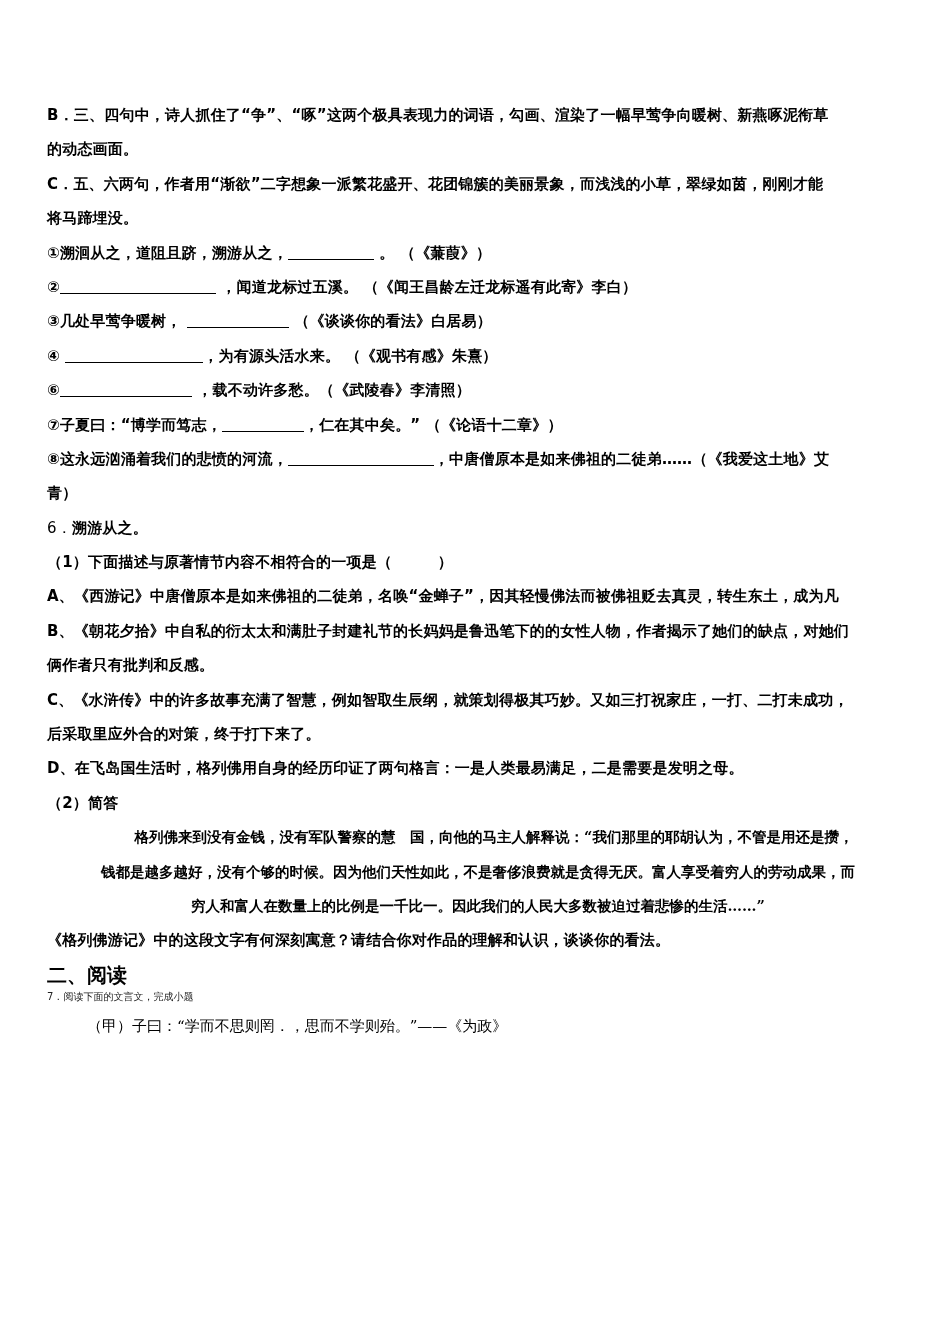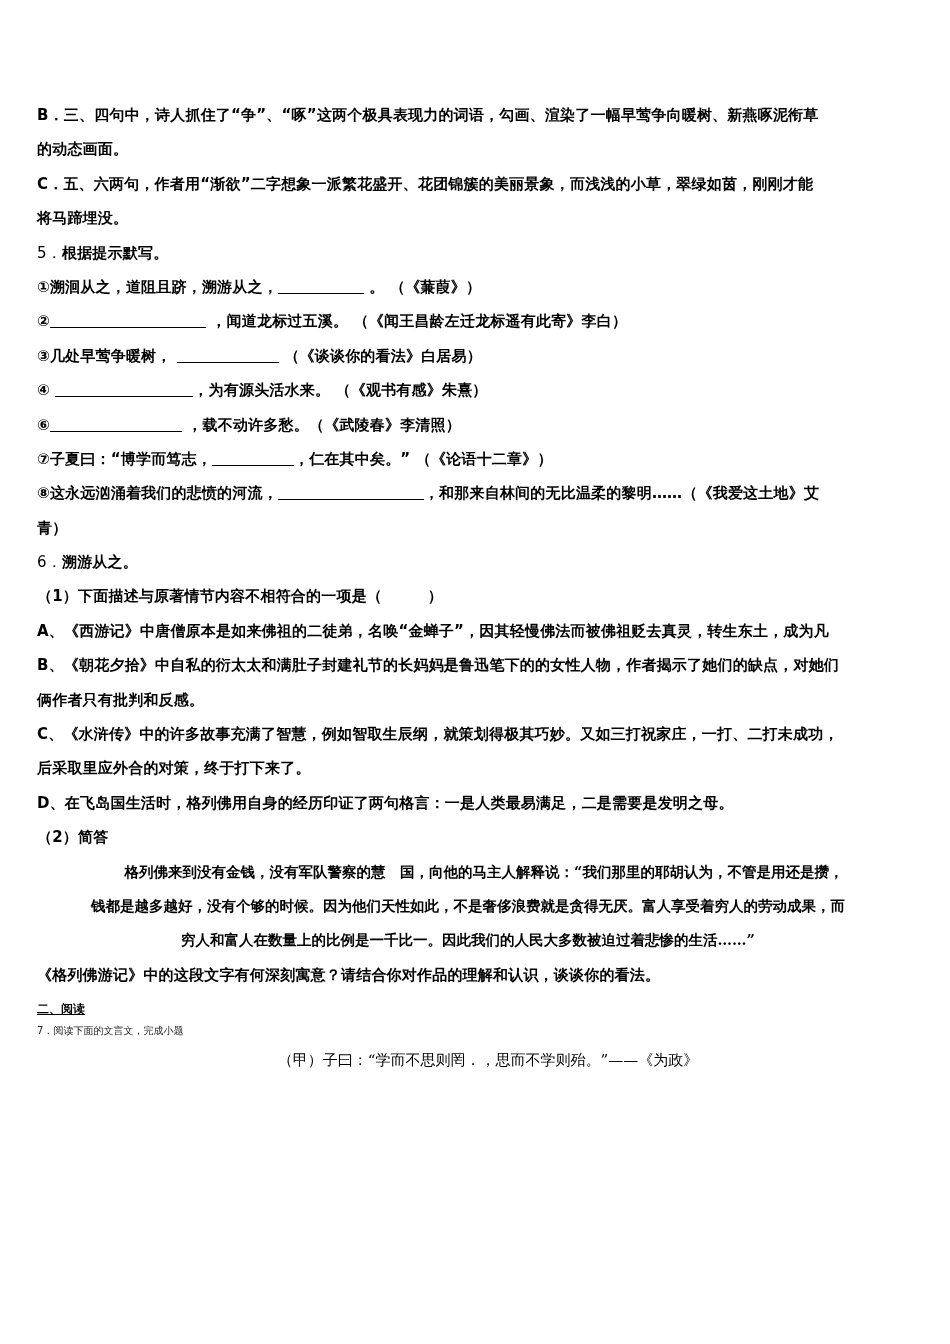--- a/index.html
+++ b/index.html
@@ -10,62 +10,60 @@
     body {
       width: 950px;
       height: 1344px;
       position: relative;
       overflow: hidden;
       color: #000000;
       font-family: "DejaVu Sans", "Liberation Sans", sans-serif;
     }
     .page {
       position: absolute;
-      left: 37px;
+      left: 47px;
       top: 98px;
       width: 862px;
     }
     .line {
       font-size: 15px;
       line-height: 34.4px;
       height: 34.4px;
       white-space: nowrap;
       font-weight: bold;
       letter-spacing: 0.2px;
     }
     .gap-blank {
       display: inline-block;
       border-bottom: 1.2px solid #000;
       height: 14px;
       vertical-align: -2px;
     }
     .lbl { font-weight: bold; }
     .section-heading {
-      font-size: 12px;
+      font-size: 20px;
       line-height: 22px;
       height: 22px;
       font-weight: bold;
       margin-top: 6px;
-      text-decoration: underline;
     }
     .q7 {
       font-size: 10px;
       line-height: 22px;
       height: 22px;
       font-weight: normal;
       color: #222;
     }
     .classical {
       font-size: 15px;
       line-height: 36px;
       height: 36px;
       padding-left: 40px;
       font-family: "DejaVu Serif", "Liberation Serif", serif;
       font-weight: normal;
-      text-align: center;
     }
     .passage {
       font-family: "DejaVu Serif", "Liberation Serif", serif;
       font-size: 14.5px;
       line-height: 34.4px;
       font-weight: bold;
       white-space: nowrap;
       text-align: center;
     }
   </style>
@@ -77,36 +75,35 @@
   <div>
     <div class="line"><span class="lbl">B．</span><span>三、四句中，诗人抓住了“争”、“啄”这两个极具表现力的词语，勾画、渲染了一幅早莺争向暖树、新燕啄泥衔草</span></div>
     <div class="line">的动态画面。</div>
   </div>
   <div>
     <div class="line"><span class="lbl">C．</span><span>五、六两句，作者用“渐欲”二字想象一派繁花盛开、花团锦簇的美丽景象，而浅浅的小草，翠绿如茵，刚刚才能</span></div>
     <div class="line">将马蹄埋没。</div>
   </div>
 
   <div>
-    <div class="line"><span class="serif" style="font-weight:normal">5．</span><span>根据提示默写。</span></div>
 
     <div class="line"><span>①</span><span>溯洄从之，道阻且跻，溯游从之，</span><span class="gap-blank" style="width:86px"></span><span> 。 （《蒹葭》）</span></div>
 
     <div class="line"><span>②</span><span class="gap-blank" style="width:156px"></span><span> ，闻道龙标过五溪。 （《闻王昌龄左迁龙标遥有此寄》李白）</span></div>
 
     <div class="line"><span>③</span><span>几处早莺争暖树， </span><span class="gap-blank" style="width:102px"></span><span> （《谈谈你的看法》白居易）</span></div>
 
     <div class="line"><span>④</span><span> </span><span class="gap-blank" style="width:138px"></span><span>，为有源头活水来。 （《观书有感》朱熹）</span></div>
 
 
     <div class="line"><span>⑥</span><span class="gap-blank" style="width:132px"></span><span> ，载不动许多愁。（《武陵春》李清照）</span></div>
 
     <div class="line"><span>⑦</span><span>子夏曰：“博学而笃志，</span><span class="gap-blank" style="width:82px"></span><span>，仁在其中矣。” （《论语十二章》）</span></div>
 
-    <div class="line"><span>⑧</span><span>这永远汹涌着我们的悲愤的河流，</span><span class="gap-blank" style="width:146px"></span><span>，和那来自林间的无比温柔的黎明……（《我爱这土地》艾</span></div>
+    <div class="line"><span>⑧</span><span>这永远汹涌着我们的悲愤的河流，</span><span class="gap-blank" style="width:146px"></span><span>，中唐僧原本是如来佛祖的二徒弟……（《我爱这土地》艾</span></div>
     <div class="line">青）</div>
   </div>
 
   <div>
     <div class="line"><span class="serif" style="font-weight:normal">6．</span><span>溯游从之。</span></div>
     <div class="line">（1）下面描述与原著情节内容不相符合的一项是（　　　）</div>
 
     <div>
       <div class="line">A、《西游记》中唐僧原本是如来佛祖的二徒弟，名唤“金蝉子”，因其轻慢佛法而被佛祖贬去真灵，转生东土，成为凡</div>
     </div>

